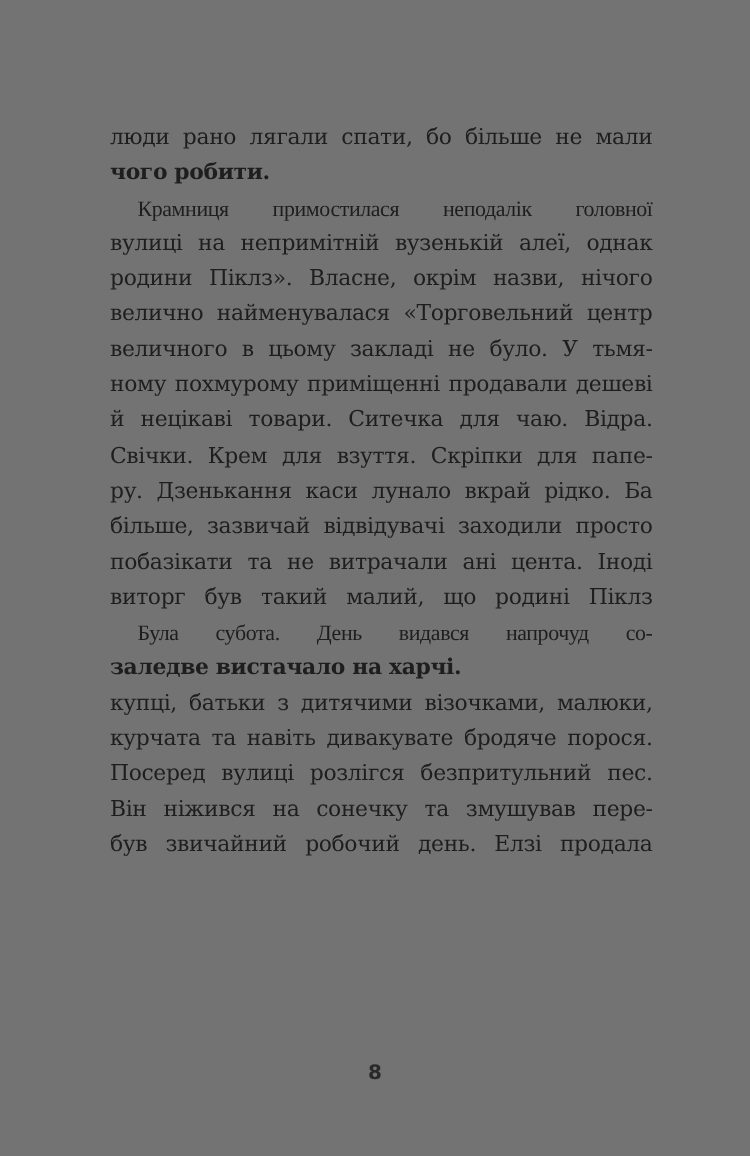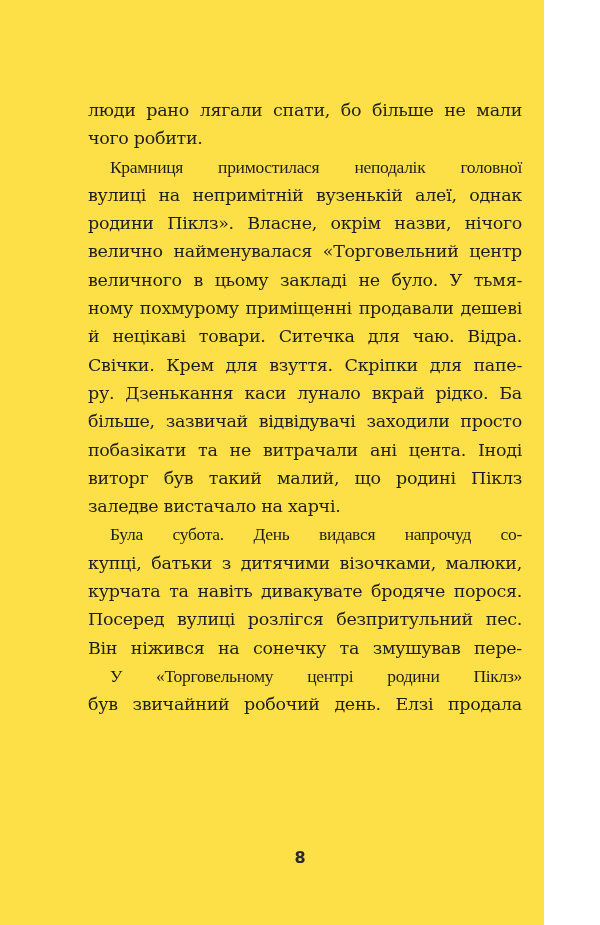--- a/index.html
+++ b/index.html
@@ -10,43 +10,44 @@
     body {
       width: 600px;
       height: 925px;
       position: relative;
       overflow: hidden;
     }
     .page {
       position: absolute;
       left: 0;
       top: 0;
-      width: 544px;
+      width: 600px;
       height: 925px;
-      background: #fde047;
+      background: #737373;
     }
     .text-block {
       position: absolute;
       left: 88px;
       top: 96px;
       width: 434px;
       font-family: "DejaVu Serif", serif;
       font-size: 17.5px;
       color: #1e1e1e;
     }
     .line {
       height: 28.3px;
       line-height: 28.3px;
       white-space: nowrap;
       text-align: justify;
       text-align-last: justify;
       letter-spacing: -0.3px;
     }
     .line.last {
       text-align-last: left;
+      font-weight: bold;
     }
     .line.indent {
       padding-left: 22px;
       font-family: Liberation Serif, serif;
     }
     .page-number {
       position: absolute;
       top: 848px;
       left: 0;
       width: 600px;
@@ -69,23 +70,22 @@
     <div class="line">родини Піклз». Власне, окрім назви, нічого</div>
     <div class="line">велично найменувалася «Торговельний центр</div>
     <div class="line">величного в цьому закладі не було. У тьмя-</div>
     <div class="line">ному похмурому приміщенні продавали дешеві</div>
     <div class="line">й нецікаві товари. Ситечка для чаю. Відра.</div>
     <div class="line">Свічки. Крем для взуття. Скріпки для папе-</div>
     <div class="line">ру. Дзенькання каси лунало вкрай рідко. Ба</div>
     <div class="line">більше, зазвичай відвідувачі заходили просто</div>
     <div class="line">побазікати та не витрачали ані цента. Іноді</div>
     <div class="line">виторг був такий малий, що родині Піклз</div>
+    <div class="line indent">Була субота. День видався напрочуд со-</div>
     <div class="line last">заледве вистачало на харчі.</div>
-    <div class="line indent">Була субота. День видався напрочуд со-</div>
     <div class="line">купці, батьки з дитячими візочками, малюки,</div>
     <div class="line">курчата та навіть дивакувате бродяче порося.</div>
     <div class="line">Посеред вулиці розлігся безпритульний пес.</div>
     <div class="line">Він ніжився на сонечку та змушував пере-</div>
-    <div class="line indent">У «Торговельному центрі родини Піклз»</div>
     <div class="line">був звичайний робочий день. Елзі продала</div>
   </div>
   <div class="page-number">8</div>
 </div>
 
 </body></html>

